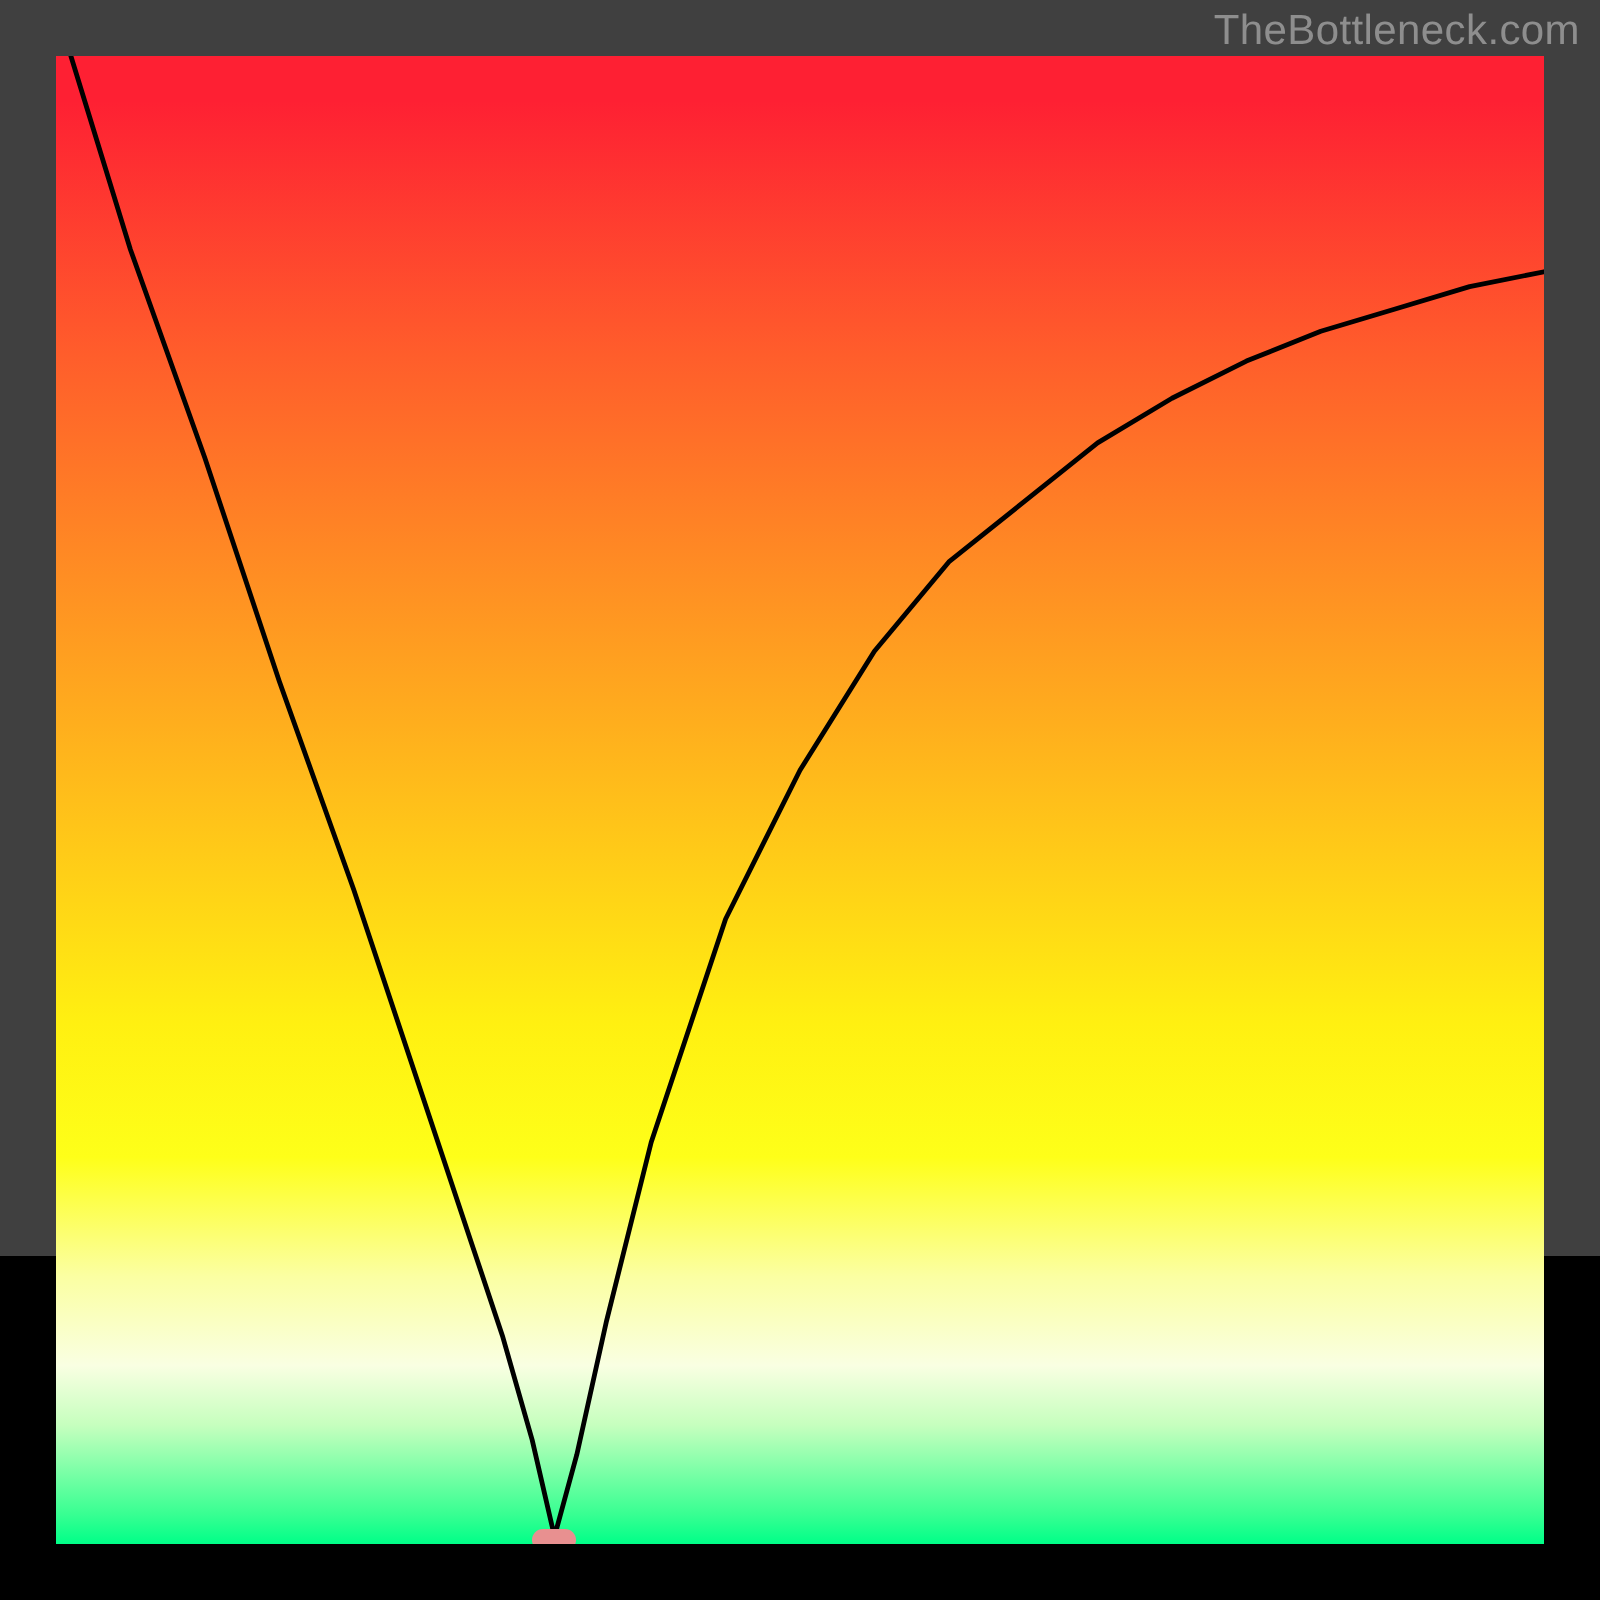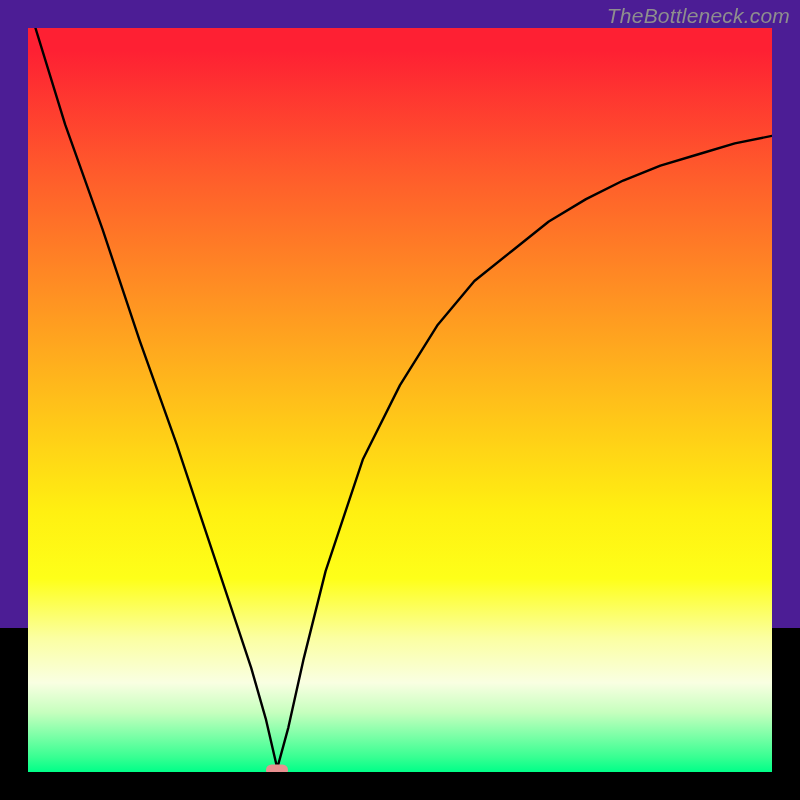--- a/index.html
+++ b/index.html
@@ -3,22 +3,21 @@
 <meta charset="utf-8">
 <style>
   * { margin: 0; padding: 0; box-sizing: border-box; }
   html, body { width: 800px; height: 800px; overflow: hidden; }
   body { background: #000; font-family: Arial, Helvetica, sans-serif; }
 
   .frame {
     position: absolute;
     top: 0; left: 0;
     width: 800px; height: 628px;
-    background: #4c1d95;
-    font-style: italic;
+    background: #404040;
   }
 
   .plot {
     position: absolute;
     top: 28px;
     left: 28px;
     width: 744px;
     height: 744px;
     background: linear-gradient(to bottom,
       #fe2033 0%,

